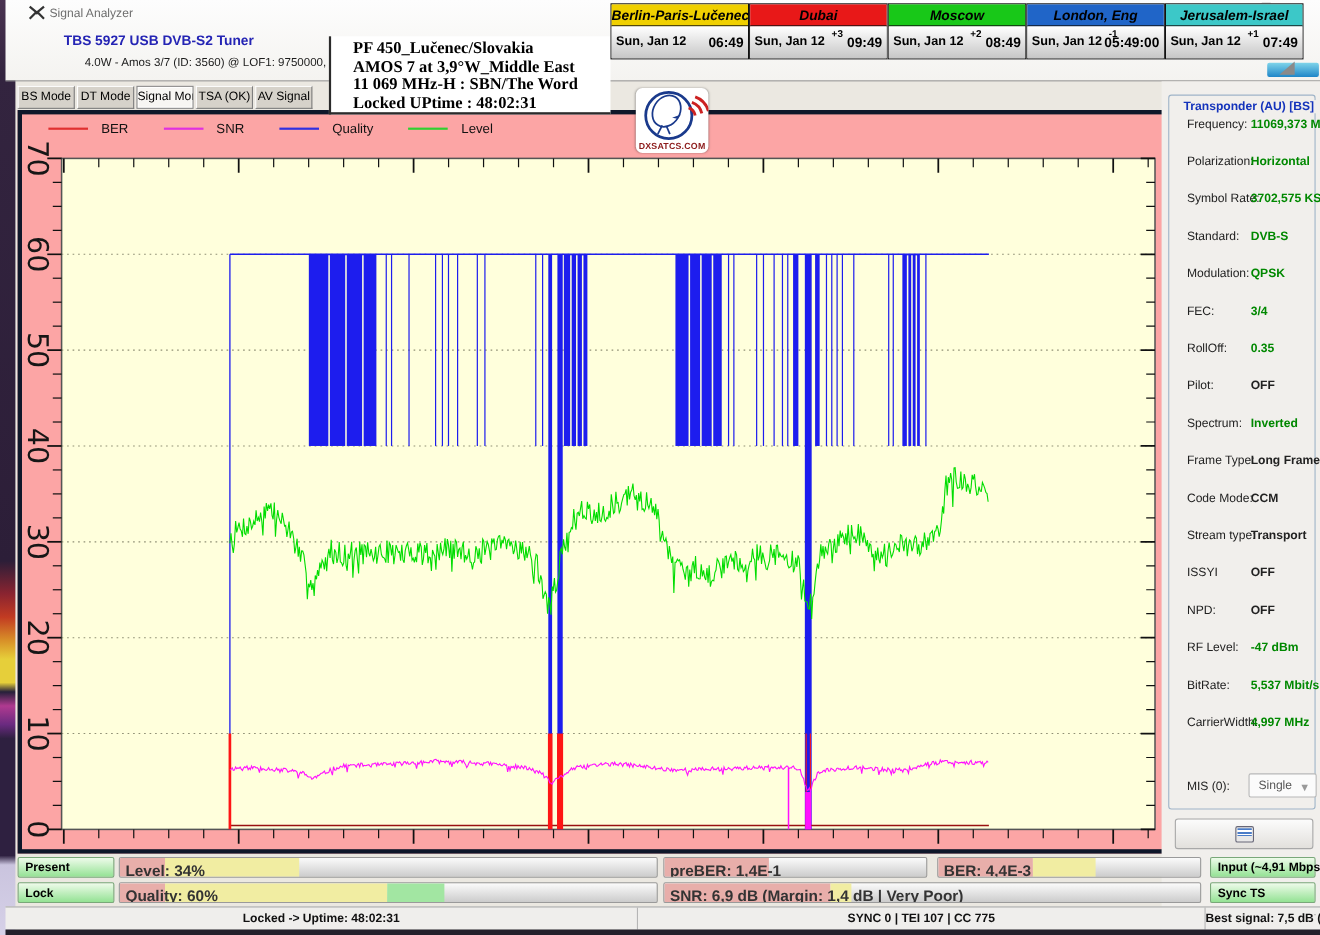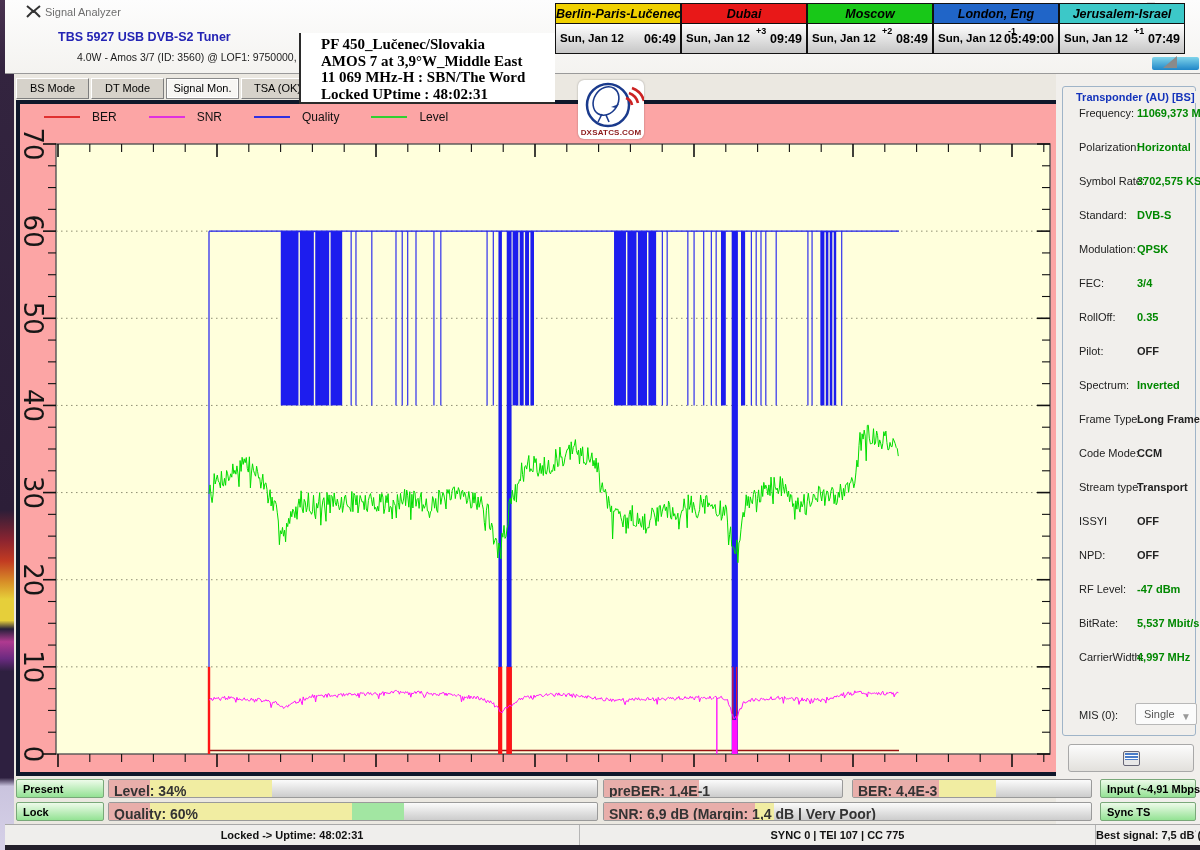--- a/index.html
+++ b/index.html
@@ -39,21 +39,21 @@
   .c-date { position:absolute; left:4px; top:8px; font-size:11.5px; font-weight:bold; color:#000; white-space:nowrap;}
   .c-off  { position:absolute; left:74px; top:2px; font-size:9px; font-weight:bold; color:#000; }
   .c-time { position:absolute; right:4px; top:8px; font-size:12.5px; font-weight:bold; color:#000; white-space:nowrap;}
   #clock-grip { position:absolute; left:1163px; top:56px; width:0; height:0; z-index:4;
     border-left:14px solid transparent; border-bottom:12px solid #8a8a8a; }
   #teal-bar { position:absolute; left:1152px; top:57px; width:47px; height:13px; z-index:3;
     background:linear-gradient(#7fd4ea,#1f86c8); border-radius:2px; }
 
   
   #tabs { position:absolute; left:16px; top:78px; display:flex; }
-  .tab { width:73px; height:21px; margin-right:2px; font-size:11px; color:#000;
+  .tab { width:52px; height:21px; margin-right:2px; font-size:11px; color:#000;
     background:#d6d2ca; border:1px solid; border-color:#fff #7e7e7e #7e7e7e #fff;
     text-align:center; line-height:19px; cursor:default; white-space:nowrap; overflow:hidden;}
   .tab.active { background:#f7f6f3; border-color:#8a8a8a; box-shadow:inset 0 0 0 1px #fff; }
 
   
   #chart-widget { position:absolute; left:16px; top:100px; width:1192px; height:676px;
     background:#fca5a5; border:4px solid #0f172a; }
   #legend { position:absolute; left:24px; top:6px; display:flex; align-items:center; z-index:2; }
   .leg-item { display:flex; align-items:center; margin-right:32px; }
   .leg-line { width:36px; height:2px; margin-right:12px; }

